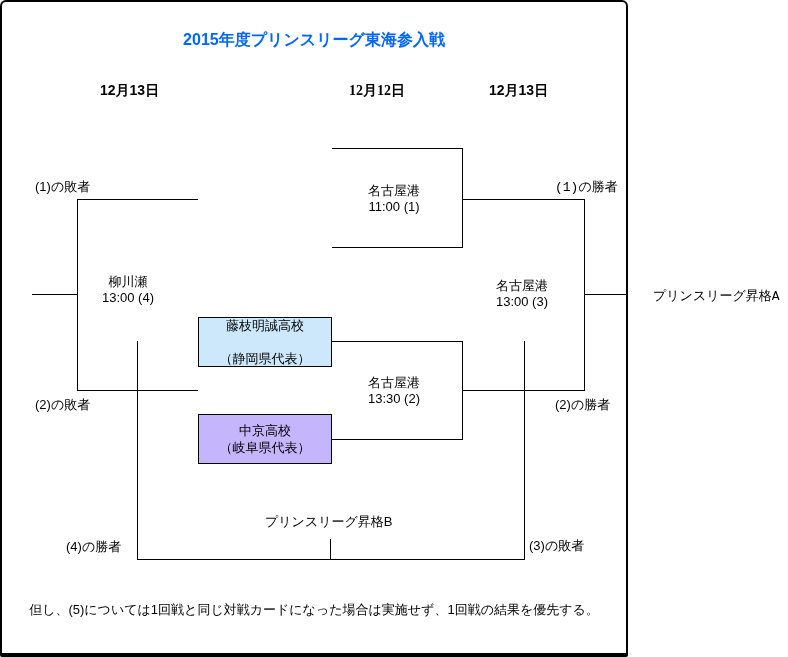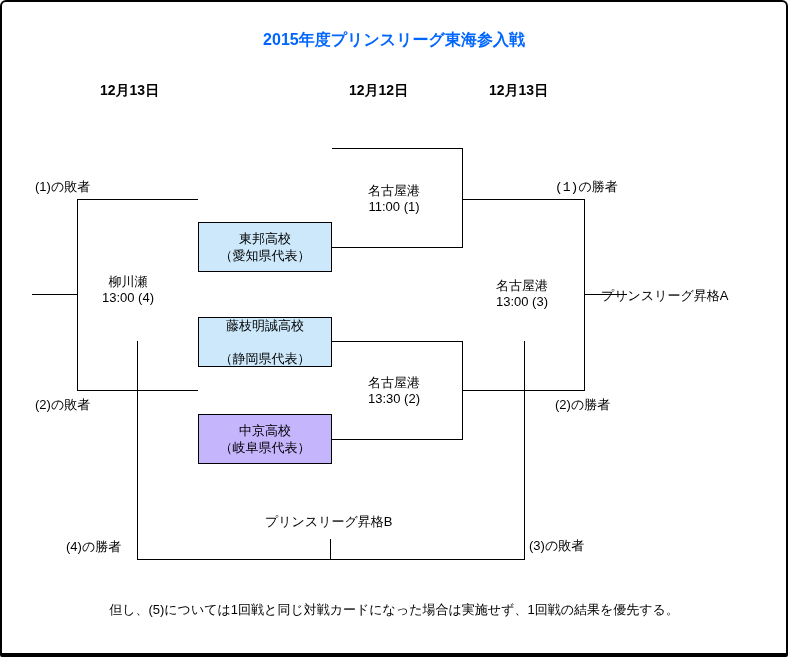--- a/index.html
+++ b/index.html
@@ -1,17 +1,17 @@
 <!DOCTYPE html>
 <html><head>
 <meta charset="utf-8">
 <style>
   html,body { margin:0; padding:0; background:#fff; }
   .stage {
-    position:relative; width:788px; height:657px; box-sizing:border-box;
+    position:relative; width:628px; height:657px; box-sizing:border-box;
     background:#fff; border:2px solid #000; border-bottom-width:4px;
     border-radius:6px 6px 2px 2px;
     font-family:"Liberation Sans","DejaVu Sans",sans-serif;
     font-size:13px; color:#000;
   }
   .title { position:absolute; top:28px; left:0; width:100%; text-align:center;
            font-size:16px; font-weight:bold; }
   .date  { position:absolute; font-size:14px; font-weight:bold; white-space:nowrap; }
   .team  { position:absolute; left:196px; width:134px; height:50px; box-sizing:border-box;
            border:1px solid #000; display:flex; flex-direction:column;
@@ -25,27 +25,23 @@
   .note { position:absolute; top:599px; left:0; width:100%; text-align:center; white-space:nowrap; }
 </style>
 </head>
 <body>
 
 <div class="stage">
 
   <div class="title" style="color: rgb(0, 102, 255);">2015年度プリンスリーグ東海参入戦</div>
 
   <div class="date" style="left:98px;  top:80px;">12月13日</div>
-  <div class="date" style="left:347px; top:80px;">12月12日</div>
+  <div class="date" style="left:347px; top:80px;font-family:Liberation Serif, serif;">12月12日</div>
   <div class="date" style="left:487px; top:80px;">12月13日</div>
 
-  <div class="team" style="top: 220px; background: rgb(204, 232, 250);">
-    <div>東邦高校</div>
-    <div>（愛知県代表）</div>
-  </div>
   <div class="team" style="top: 315px; background: rgb(204, 232, 250); gap: 16px;">
     <div>藤枝明誠高校</div>
     <div>（静岡県代表）</div>
   </div>
   <div class="team" style="top: 412px; background: #c4b5fd;">
     <div>中京高校</div>
     <div>（岐阜県代表）</div>
   </div>
 
   <div class="mlabel" style="left:330px; top:181px;">
@@ -64,21 +60,21 @@
     <div>柳川瀬</div>
     <div>13:00 (4)</div>
   </div>
 
   <div class="lbl" style="left:33px;  top:176px;">(1)の敗者</div>
   <div class="lbl" style="left:33px;  top:394px;">(2)の敗者</div>
   <div class="lbl" style="left:553px; top:176px;font-family:Liberation Mono, monospace;">(1)の勝者</div>
   <div class="lbl" style="left:553px; top:394px;">(2)の勝者</div>
   <div class="lbl" style="left:64px;  top:536px;">(4)の勝者</div>
   <div class="lbl" style="left:527px; top:535px;">(3)の敗者</div>
-  <div class="lbl" style="left:599px; top:285px;">プリンスリーグ昇格A</div>
+  <div class="lbl" style="left:651px; top:285px;font-family:Liberation Mono, monospace;">プリンスリーグ昇格A</div>
   <div class="lbl" style="left:263px; top:511px;">プリンスリーグ昇格B</div>
 
   <div class="hl" style="left: 330px; top: 146px; width: 130px; background: rgb(0, 0, 0);"></div>
   <div class="hl" style="left: 330px; top: 245px; width: 130px; background: rgb(0, 0, 0);"></div>
   <div class="vl" style="left: 460px; top: 146px; height: 100px; background: rgb(0, 0, 0);"></div>
   <div class="hl" style="left: 460px; top: 197px; width: 122px; background: rgb(0, 0, 0);"></div>
 
   <div class="hl" style="left: 330px; top: 339px; width: 130px; background: rgb(0, 0, 0);"></div>
   <div class="hl" style="left: 330px; top: 437px; width: 130px; background: rgb(0, 0, 0);"></div>
   <div class="vl" style="left: 460px; top: 339px; height: 99px; background: rgb(0, 0, 0);"></div>

